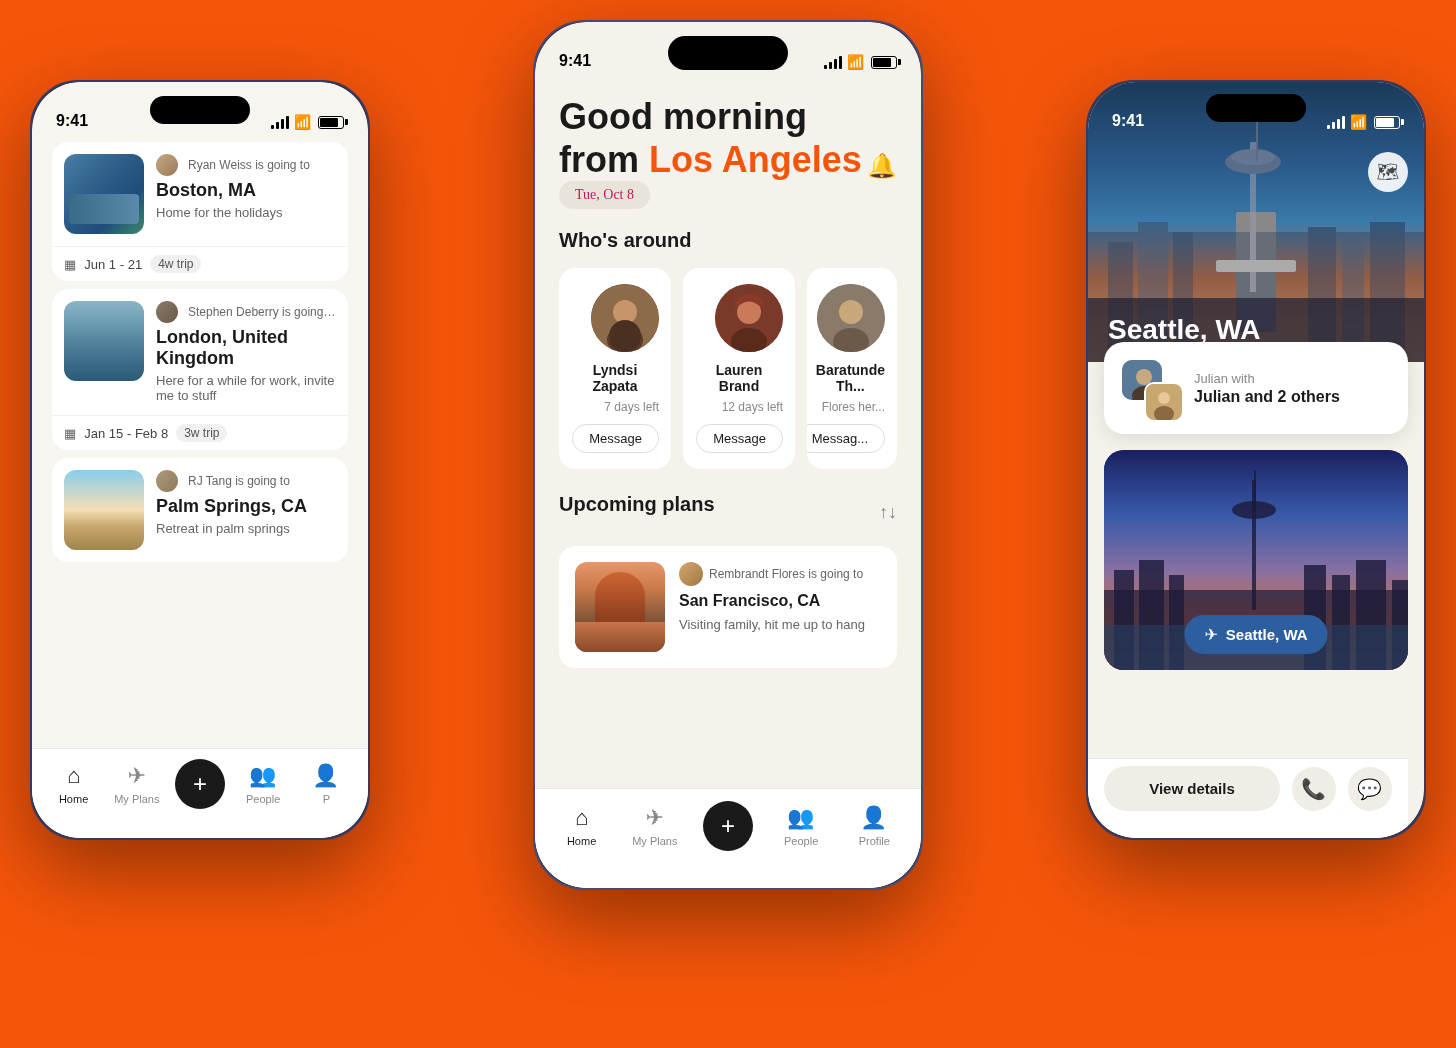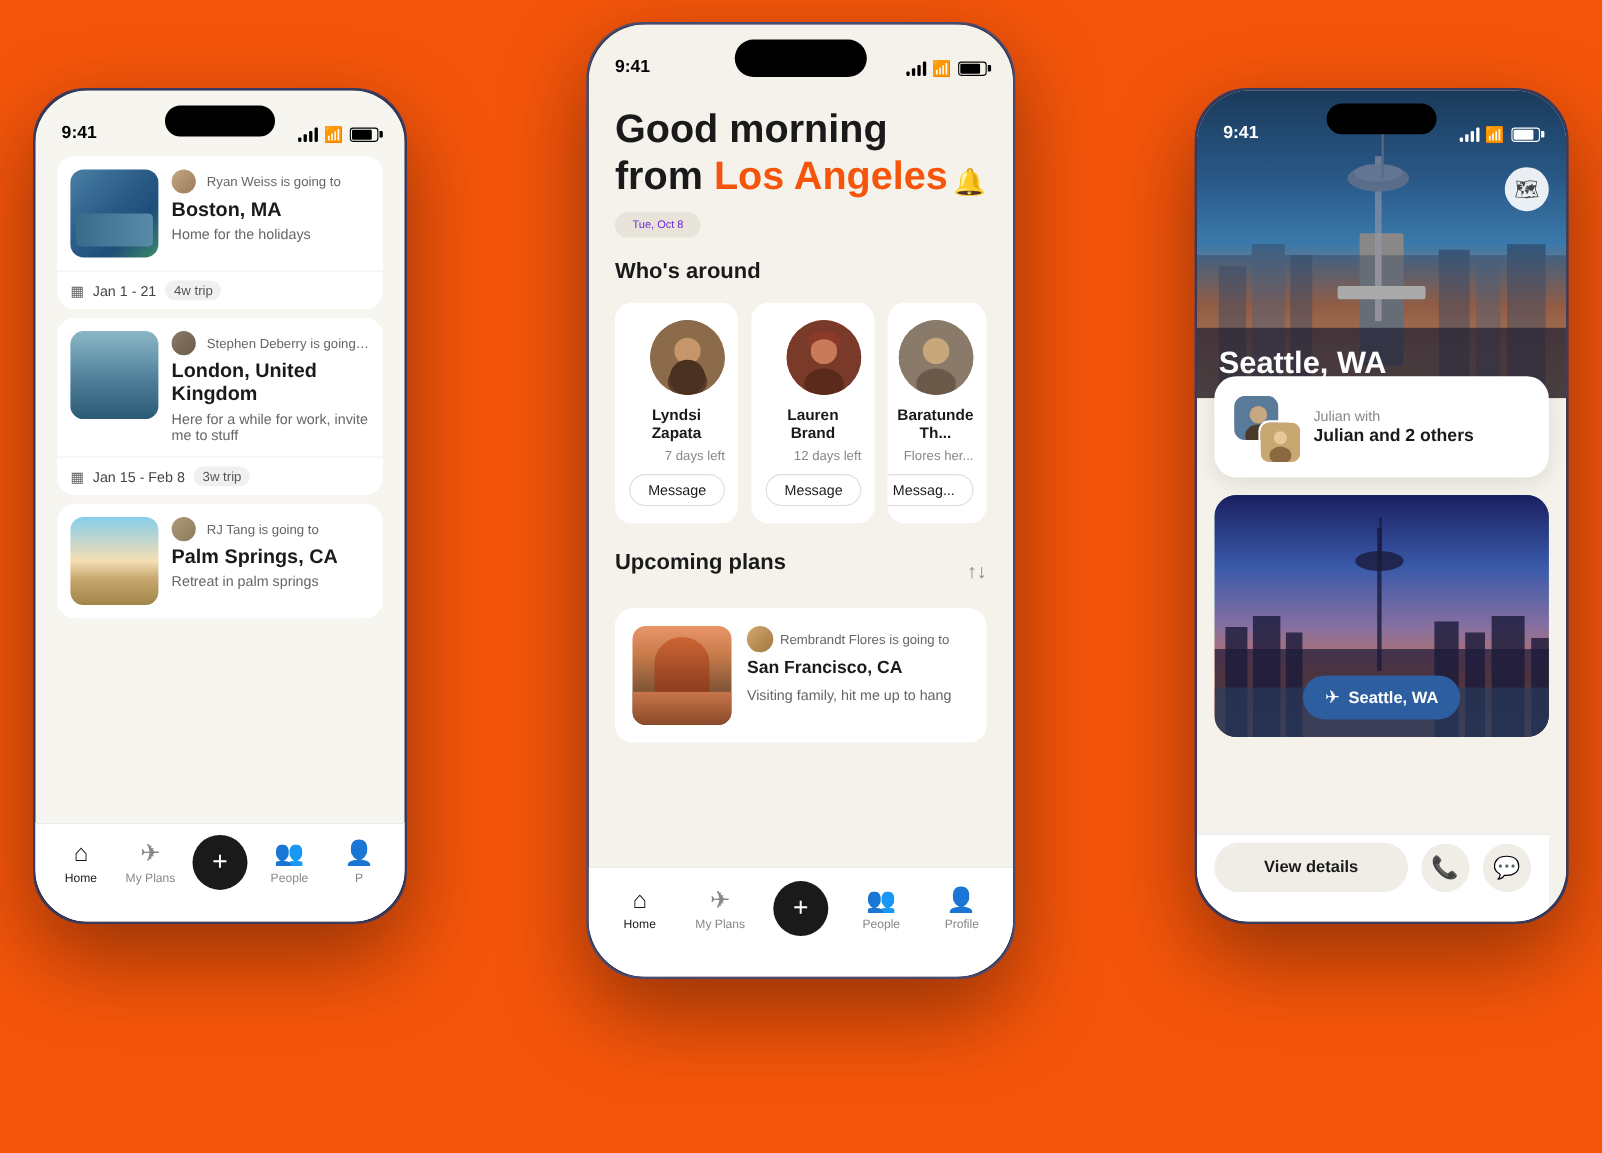--- a/index.html
+++ b/index.html
@@ -364,43 +364,43 @@
     .greeting-section {
       margin-bottom: 20px;
       padding-top: 8px;
     }
 
     .greeting-title {
       font-size: 36px;
       font-weight: 700;
       color: #1a1a1a;
       line-height: 1.2;
-      margin-bottom: 12px;
     }
 
     .greeting-location {
       color: #F5550A;
     }
 
     .greeting-bell {
       position: absolute;
       right: 24px;
       top: 130px;
       font-size: 24px;
       color: #1a1a1a;
     }
 
     .greeting-date {
       display: inline-block;
       background: #e8e4da;
       border-radius: 20px;
       padding: 6px 16px;
-      font-size: 10px;
-      color: #6d28d9;
+      font-size: 14px;
+      color: #be185d;
       font-weight: 500;
+      font-family: Liberation Serif, serif;
     }
 
     .section-title {
       font-size: 20px;
       font-weight: 700;
       color: #1a1a1a;
       margin-bottom: 16px;
     }
 
     .people-around-section {
@@ -796,21 +796,21 @@
               <div class="trip-user-badge">
                 <div class="user-avatar-sm avatar-ryan"></div>
                 <span class="trip-user-text">Ryan Weiss is going to</span>
               </div>
               <div class="trip-title">Boston, MA</div>
               <div class="trip-desc">Home for the holidays</div>
             </div>
           </div>
           <div class="trip-date-row">
             <span class="calendar-icon">▦</span>
-            <span class="trip-date">Jan 1 - 21</span>
+            <span class="trip-date">Jun 1 - 21</span>
             <span class="trip-badge">4w trip</span>
           </div>
         </div>
 
         <div class="trip-card">
           <div class="trip-card-inner">
             <div class="trip-image trip-image-london"></div>
             <div class="trip-info">
               <div class="trip-user-badge">
                 <div class="user-avatar-sm avatar-stephen"></div>

